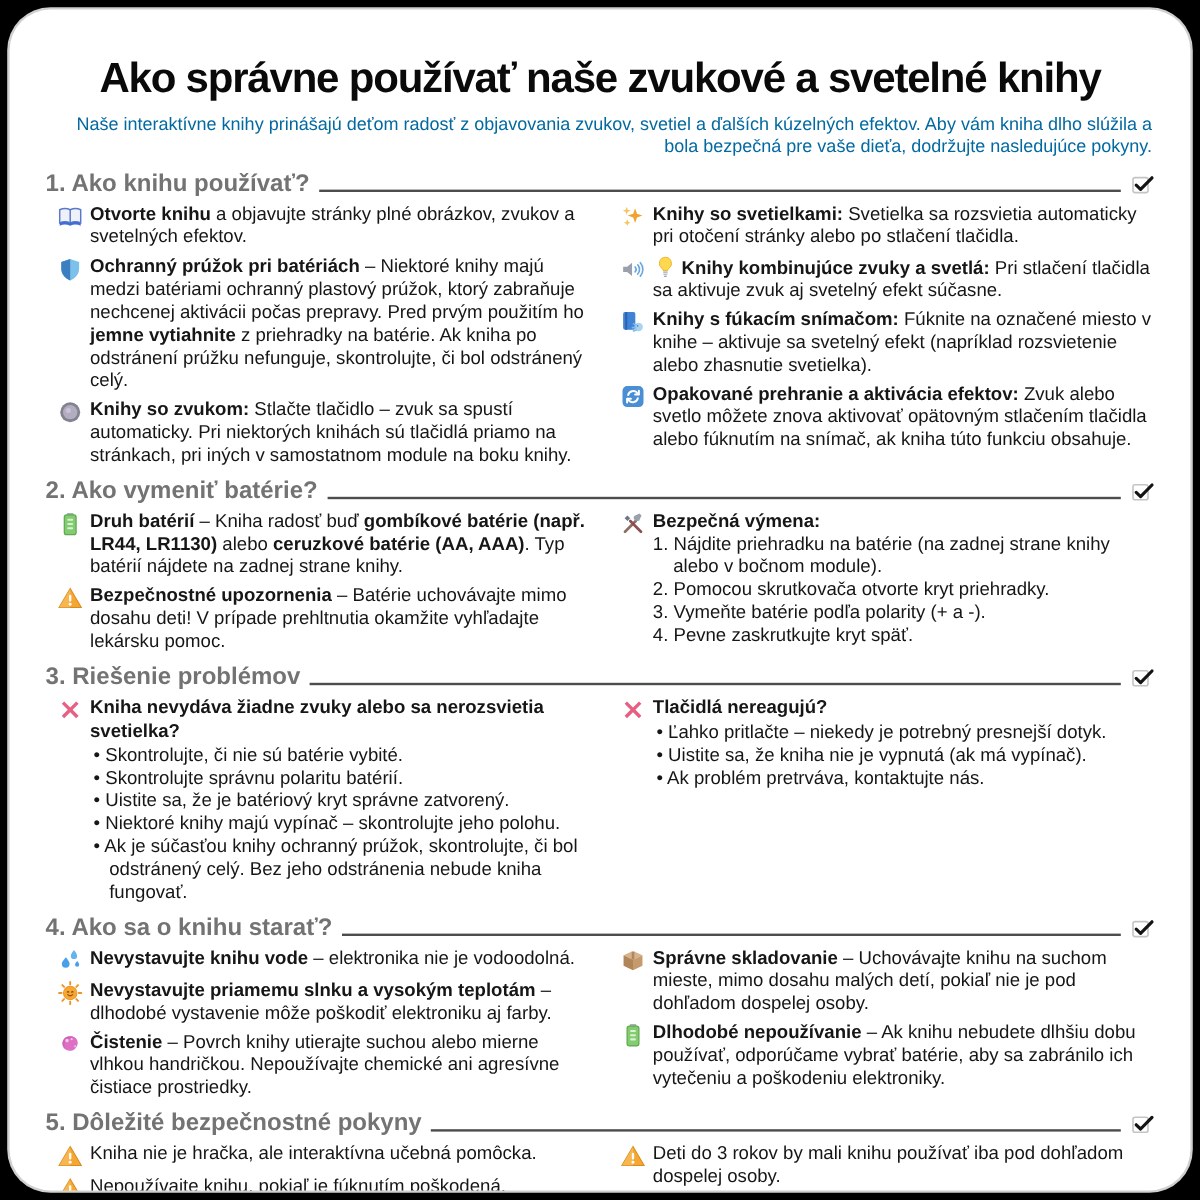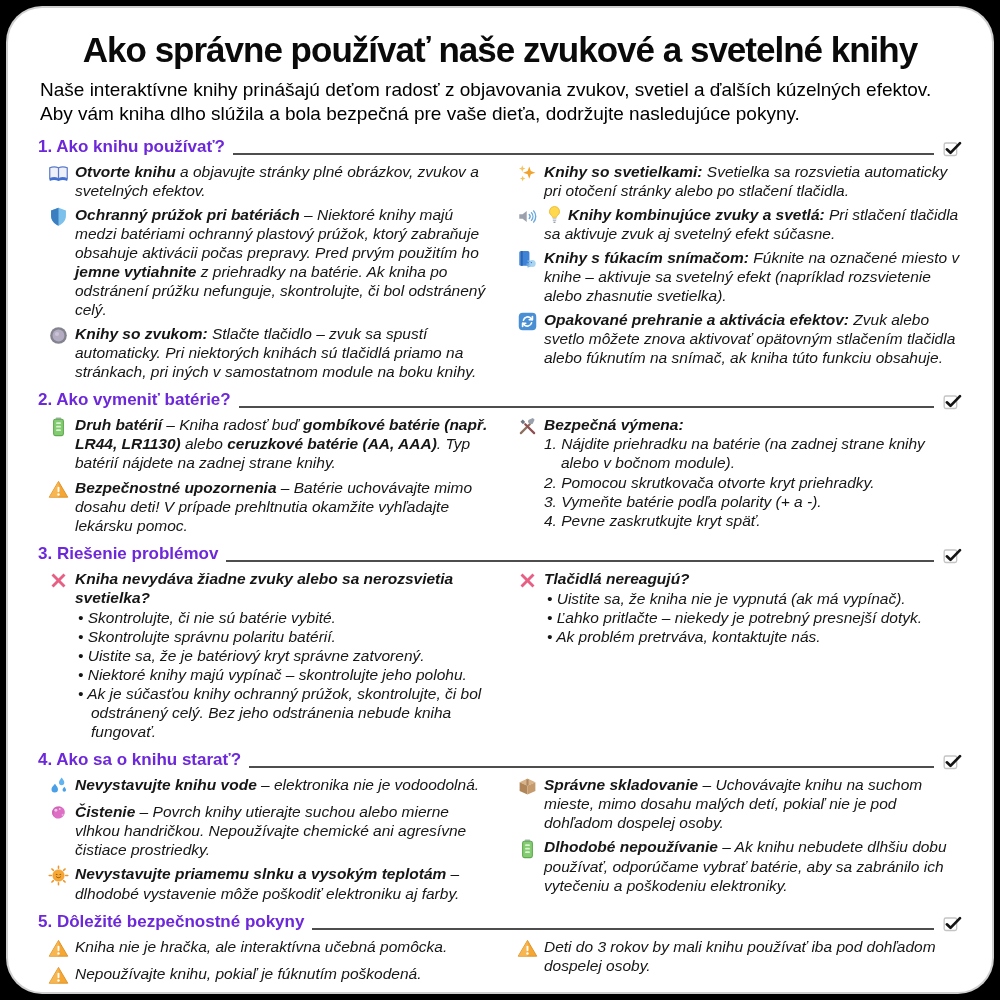--- a/index.html
+++ b/index.html
@@ -4,38 +4,38 @@
 <style>
   html,body{margin:0;padding:0;}
   body{
     width:1000px;height:1000px;position:relative;
     background:var(--background,#000);
     font-family:"Liberation Sans",sans-serif;
   }
   .card{
     position:absolute;left:8px;top:8px;width:984px;height:984px;
     background:var(--card,#fff);border-radius:34px;box-sizing:border-box;
-    padding:18px 30px 12px;overflow:hidden;
+    padding:34px 30px 12px;overflow:hidden;
     box-shadow:0 0 0 2px #cfcfcf;
   }
   .title{
     margin:4px 0 8px;text-align:center;font-size:35px;font-weight:bold;
     letter-spacing:-1px;color:#0a0a0a;white-space:nowrap;
   }
   .subtitle{
-    margin:0 auto 10px;max-width:920px;text-align:left;
-    font-size:19px;line-height:1.28;color:#000000;
+    margin:0 auto 10px;max-width:920px;text-align:right;
+    font-size:15px;line-height:1.28;color:#0369a1;
   }
   .sec{margin-bottom:4px;}
   .sec-head{display:flex;align-items:flex-start;gap:8px;margin-bottom:4px;}
-  .sec-head h2{margin:0;font-size:17px;font-weight:bold;color:#6d28d9;white-space:nowrap;}
+  .sec-head h2{margin:0;font-size:20px;font-weight:bold;color:#737373;white-space:nowrap;}
   .rule{flex:1;border-bottom:2px solid var(--divider,#4d4d4d);height:16px;}
   .chk{flex:0 0 20px;width:20px;height:20px;margin-top:1px;}
   .chk svg{width:20px;height:20px;display:block;}
-  .cols{display:flex;gap:14px;font-style:italic;}
+  .cols{display:flex;gap:14px;}
   .col{flex:1;min-width:0;}
   .item{display:flex;gap:6px;margin:0 0 5px 10px;}
   .icn{flex:0 0 21px;width:21px;height:21px;margin-top:1px;}
   .icn svg{width:21px;height:21px;display:block;}
   .icn.inline{flex:none;display:inline-block;width:19px;height:19px;vertical-align:-4px;margin:0 4px 0 1px;}
   .icn.inline svg{width:19px;height:19px;}
   .txt{flex:1;min-width:0;font-size:15.5px;line-height:1.23;color:var(--text,#161616);}
   .txt b{font-weight:bold;}
   ul.bullets{list-style:none;margin:1px 0 0;padding:0 0 0 3px;}
   ul.bullets li{padding-left:13px;text-indent:-13px;}
@@ -72,21 +72,21 @@
               </span>
               <div class="txt"><b>Otvorte knihu</b><span> a objavujte stránky plné obrázkov, zvukov a svetelných efektov.</span></div>
             </div>
             <div class="item">
               <span class="icn">
                 <svg viewBox="0 0 24 24">
                   <path d="M12 2l8.5 3v6.2c0 5.3-3.6 9.3-8.5 11.3C7.1 20.5 3.5 16.5 3.5 11.2V5Z" fill="#7cc0ec"></path>
                   <path d="M12 2 3.5 5v6.2c0 5.3 3.6 9.3 8.5 11.3Z" fill="#3c7fc0"></path>
                 </svg>
               </span>
-              <div class="txt"><b>Ochranný prúžok pri batériách</b><span> – Niektoré knihy majú medzi batériami ochranný plastový prúžok, ktorý zabraňuje obsahuje aktivácii počas prepravy. Pred prvým použitím ho </span><b>jemne vytiahnite</b><span> z priehradky na batérie. Ak kniha po odstránení prúžku nefunguje, skontrolujte, či bol odstránený celý.</span></div>
+              <div class="txt"><b>Ochranný prúžok pri batériách</b><span> – Niektoré knihy majú medzi batériami ochranný plastový prúžok, ktorý zabraňuje nechcenej aktivácii počas prepravy. Pred prvým použitím ho </span><b>jemne vytiahnite</b><span> z priehradky na batérie. Ak kniha po odstránení prúžku nefunguje, skontrolujte, či bol odstránený celý.</span></div>
             </div>
             <div class="item">
               <span class="icn">
                 <svg viewBox="0 0 24 24">
                   <circle cx="12" cy="12" r="9.5" fill="#83838f"></circle>
                   <circle cx="12" cy="12" r="6.8" fill="#b4adc1"></circle>
                   <circle cx="10.3" cy="10.3" r="2.4" fill="#cdc7d8" opacity=".85"></circle>
                 </svg>
               </span>
               <div class="txt"><b>Knihy so zvukom:</b><span> Stlačte tlačidlo – zvuk sa spustí automaticky. Pri niektorých knihách sú tlačidlá priamo na stránkach, pri iných v samostatnom module na boku knihy.</span></div>
@@ -232,22 +232,22 @@
             </div>
           </div>
           <div class="col">
             <div class="item">
               <span class="icn">
                 <svg viewBox="0 0 24 24">
                   <path d="M4 6.3 6.3 4 12 9.7 17.7 4 20 6.3 14.3 12 20 17.7 17.7 20 12 14.3 6.3 20 4 17.7 9.7 12Z" fill="#e75f82"></path>
                 </svg>
               </span>
               <div class="txt"><b>Tlačidlá nereagujú?</b><ul class="bullets">
+                  <li>Ľahko pritlačte – niekedy je potrebný presnejší dotyk.</li>
                   <li>Uistite sa, že kniha nie je vypnutá (ak má vypínač).</li>
-                  <li>Ľahko pritlačte – niekedy je potrebný presnejší dotyk.</li>
                   <li>Ak problém pretrváva, kontaktujte nás.</li>
                 </ul></div>
             </div>
           </div>
         </div>
       </section>
       <section class="sec">
         <div class="sec-head">
           <h2>4. Ako sa o knihu starať?</h2>
           <div class="rule"></div>
@@ -262,46 +262,46 @@
           <div class="col">
             <div class="item">
               <span class="icn">
                 <svg viewBox="0 0 24 24">
                   <path d="M8 8.8c2 2.9 3.4 4.3 3.4 6.3a3.7 3.7 0 01-7.4 0c0-2 1.5-3.4 4-6.3Z" fill="#4aa0e8"></path>
                   <path d="M15.6 1.8c1.8 2.6 3 3.9 3 5.7a3 3 0 01-6 0c0-1.8 1.2-3.1 3-5.7Z" fill="#62b4f0"></path>
                   <path d="M18.7 12.4c1.1 1.6 1.9 2.4 1.9 3.5a2 2 0 01-4 0c0-1.1.8-1.9 2.1-3.5Z" fill="#4aa0e8"></path>
                 </svg>
               </span>
               <div class="txt"><b>Nevystavujte knihu vode</b><span> – elektronika nie je vodoodolná.</span></div>
-            </div>
-            <div class="item">
-              <span class="icn">
-                <svg viewBox="0 0 24 24">
-                  <path d="M4.8 9.2c1-3.1 3.2-5.2 7.2-5.2 4.1 0 7.2 2.6 7.2 6.2 0 2.1-1 4.6-3.1 6.2-2.3 1.7-5.6 2-8.1.4C5 15.2 4 11.7 4.8 9.2Z" fill="#dd6fc4"></path>
-                  <path d="M4.8 9.2c1-3.1 3.2-5.2 7.2-5.2 1.9 0 3.6.6 4.8 1.5C13.8 5 8.8 5.8 7.1 9.2c-1.4 2.8-.7 5.6.9 7.2-2.6-1.7-3.9-4.8-3.2-7.2Z" fill="#c95cb2" opacity=".65"></path>
-                  <circle cx="9" cy="8.2" r="1.7" fill="#f3c9ea"></circle>
-                  <circle cx="13.4" cy="6.8" r="1" fill="#f3c9ea"></circle>
-                  <circle cx="16.8" cy="13.6" r="1.2" fill="#eeb6e2" opacity=".85"></circle>
-                </svg>
-              </span>
-              <div class="txt"><b>Čistenie</b><span> – Povrch knihy utierajte suchou alebo mierne vlhkou handričkou. Nepoužívajte chemické ani agresívne čistiace prostriedky.</span></div>
             </div>
             <div class="item">
               <span class="icn">
                 <svg viewBox="0 0 24 24">
                   <g stroke="#ef9426" stroke-width="1.8" stroke-linecap="round">
                     <path d="M12 1.4v2.4M12 20.2v2.4M1.4 12h2.4M20.2 12h2.4M4.5 4.5l1.7 1.7M17.8 17.8l1.7 1.7M19.5 4.5l-1.7 1.7M6.2 17.8l-1.7 1.7"></path>
                   </g>
                   <circle cx="12" cy="12" r="6.4" fill="#f7a833" stroke="#ef9426"></circle>
                   <path d="M9.2 11.1c.4-.6 1.1-.6 1.5 0M13.3 11.1c.4-.6 1.1-.6 1.5 0" stroke="#8a4d12" stroke-width="1.1" fill="none" stroke-linecap="round"></path>
                   <path d="M9.7 13.6c1.4 1.3 3.2 1.3 4.6 0" stroke="#8a4d12" stroke-width="1.1" fill="none" stroke-linecap="round"></path>
                 </svg>
               </span>
               <div class="txt"><b>Nevystavujte priamemu slnku a vysokým teplotám</b><span> – dlhodobé vystavenie môže poškodiť elektroniku aj farby.</span></div>
             </div>
+            <div class="item">
+              <span class="icn">
+                <svg viewBox="0 0 24 24">
+                  <path d="M4.8 9.2c1-3.1 3.2-5.2 7.2-5.2 4.1 0 7.2 2.6 7.2 6.2 0 2.1-1 4.6-3.1 6.2-2.3 1.7-5.6 2-8.1.4C5 15.2 4 11.7 4.8 9.2Z" fill="#dd6fc4"></path>
+                  <path d="M4.8 9.2c1-3.1 3.2-5.2 7.2-5.2 1.9 0 3.6.6 4.8 1.5C13.8 5 8.8 5.8 7.1 9.2c-1.4 2.8-.7 5.6.9 7.2-2.6-1.7-3.9-4.8-3.2-7.2Z" fill="#c95cb2" opacity=".65"></path>
+                  <circle cx="9" cy="8.2" r="1.7" fill="#f3c9ea"></circle>
+                  <circle cx="13.4" cy="6.8" r="1" fill="#f3c9ea"></circle>
+                  <circle cx="16.8" cy="13.6" r="1.2" fill="#eeb6e2" opacity=".85"></circle>
+                </svg>
+              </span>
+              <div class="txt"><b>Čistenie</b><span> – Povrch knihy utierajte suchou alebo mierne vlhkou handričkou. Nepoužívajte chemické ani agresívne čistiace prostriedky.</span></div>
+            </div>
           </div>
           <div class="col">
             <div class="item">
               <span class="icn">
                 <svg viewBox="0 0 24 24">
                   <path d="M12 2.8 3 7l9 4.2L21 7Z" fill="#d8b288"></path>
                   <path d="M3 7v10l9 4.2V11.2Z" fill="#b08558"></path>
                   <path d="M21 7v10l-9 4.2V11.2Z" fill="#c59a6d"></path>
                   <path d="M10.8 3.4v7.2l1.2.6 1.2-.6V3.4L12 4Z" fill="#8a6442" opacity=".55"></path>
                 </svg>

